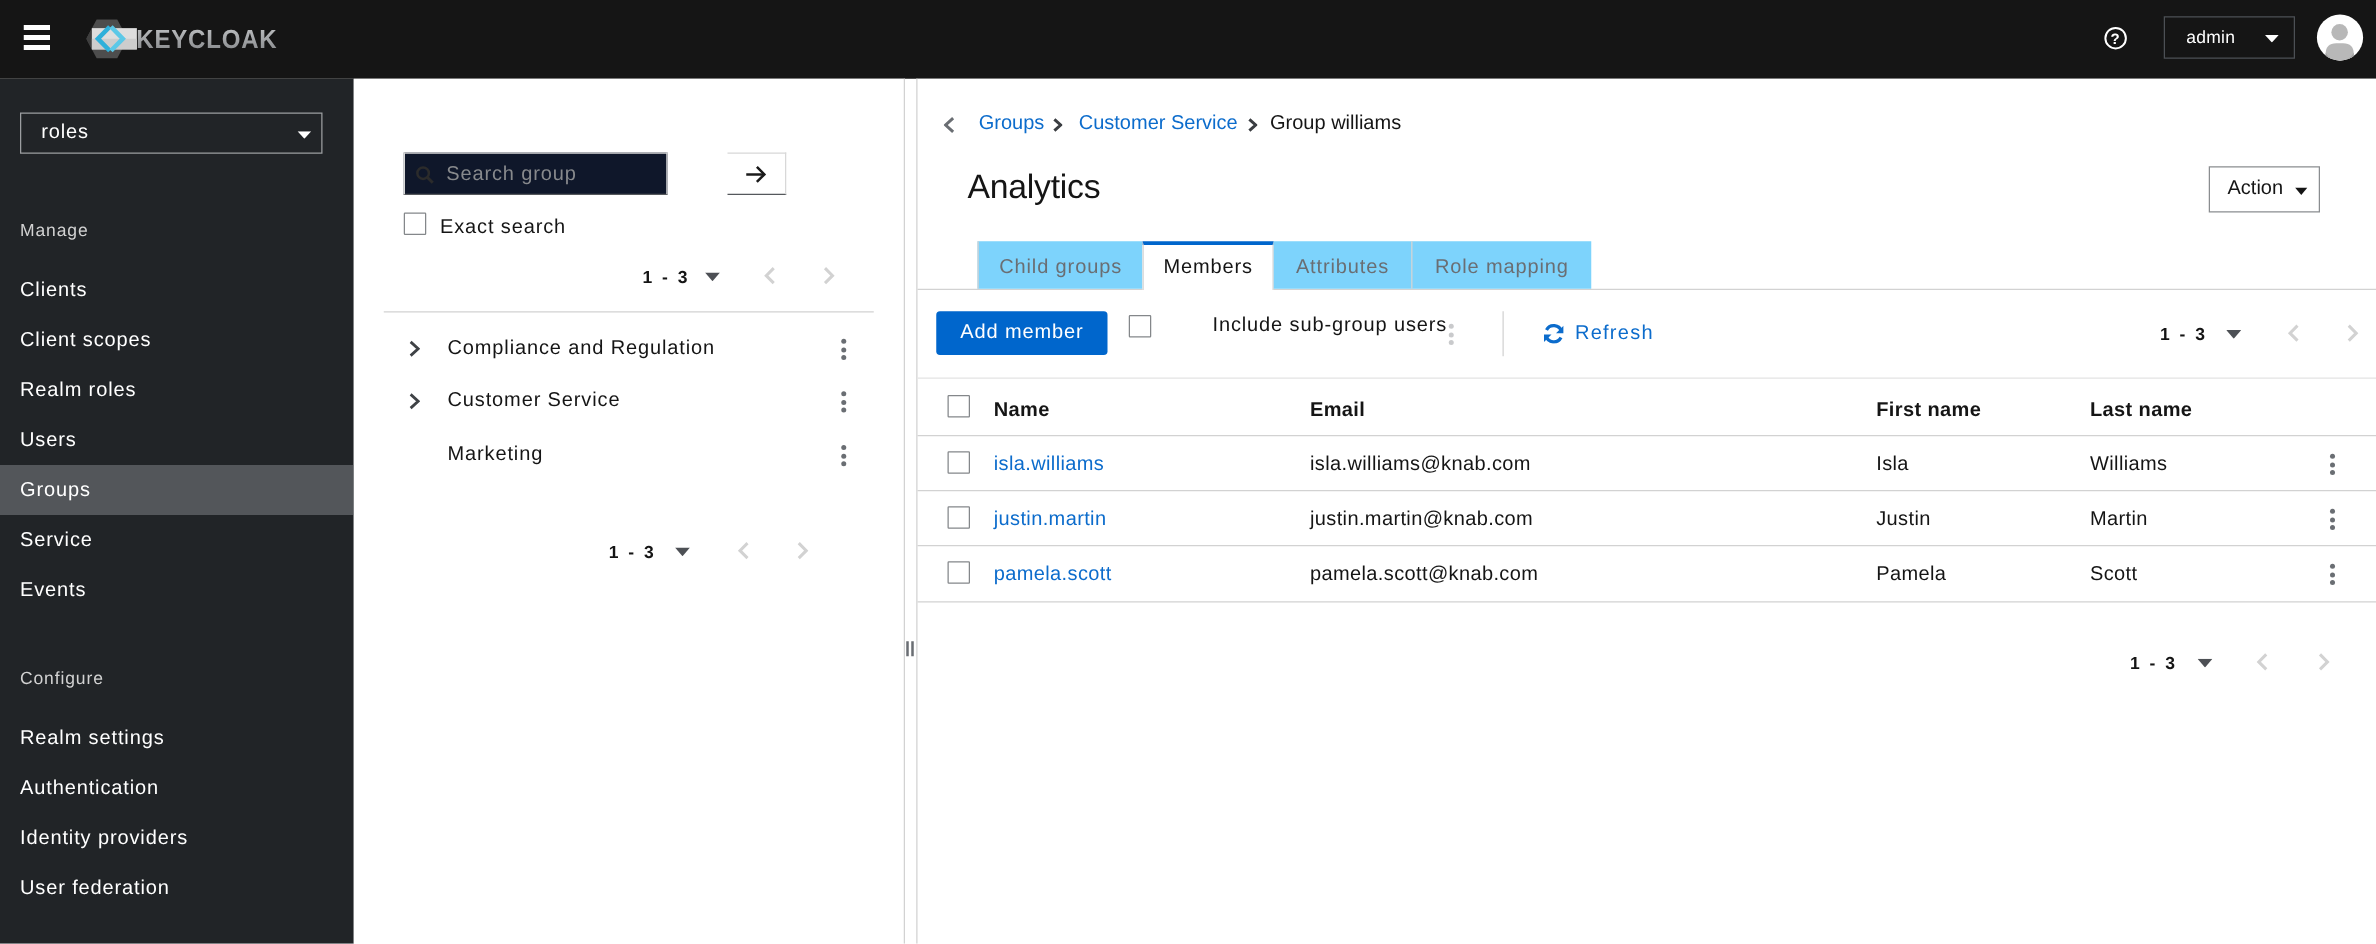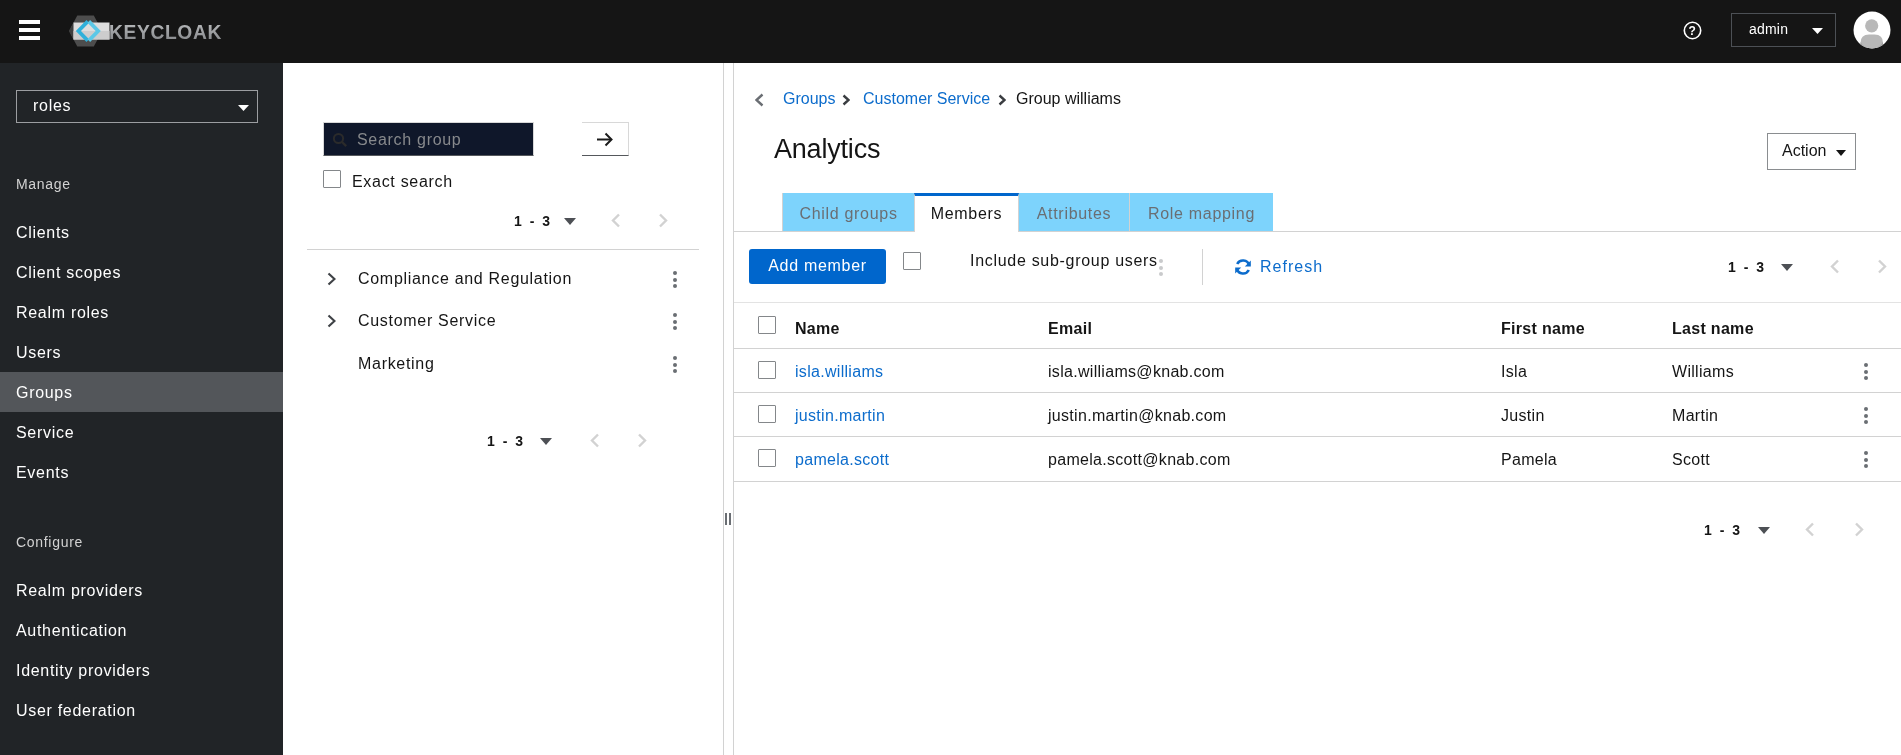--- a/index.html
+++ b/index.html
@@ -107,21 +107,21 @@
     <div class="navlabel" style="top:113px;">Manage</div>
     <div id="navsel"></div>
     <div class="navitem" style="top:161px;">Clients</div>
     <div class="navitem" style="top:201px;">Client scopes</div>
     <div class="navitem" style="top:241px;">Realm roles</div>
     <div class="navitem" style="top:281px;">Users</div>
     <div class="navitem" style="top:321px;">Groups</div>
     <div class="navitem" style="top:361px;">Service</div>
     <div class="navitem" style="top:401px;">Events</div>
     <div class="navlabel" style="top:471px;">Configure</div>
-    <div class="navitem" style="top:519px;">Realm providers</div>
+    <div class="navitem" style="top:519px;">Realm settings</div>
     <div class="navitem" style="top:559px;">Authentication</div>
     <div class="navitem" style="top:599px;">Identity providers</div>
     <div class="navitem" style="top:639px;">User federation</div>
   </div>
 
   <div id="drawer">
     <div id="searchbox">
       <svg class="abs" style="left:8px; top:9px;" width="16" height="16" viewBox="0 0 16 16">
         <circle cx="6.5" cy="6.5" r="4.6" fill="none" stroke="#2b2b2b" stroke-width="2"></circle>
         <line x1="10" y1="10" x2="14.2" y2="14.2" stroke="#2b2b2b" stroke-width="2.4"></line>

